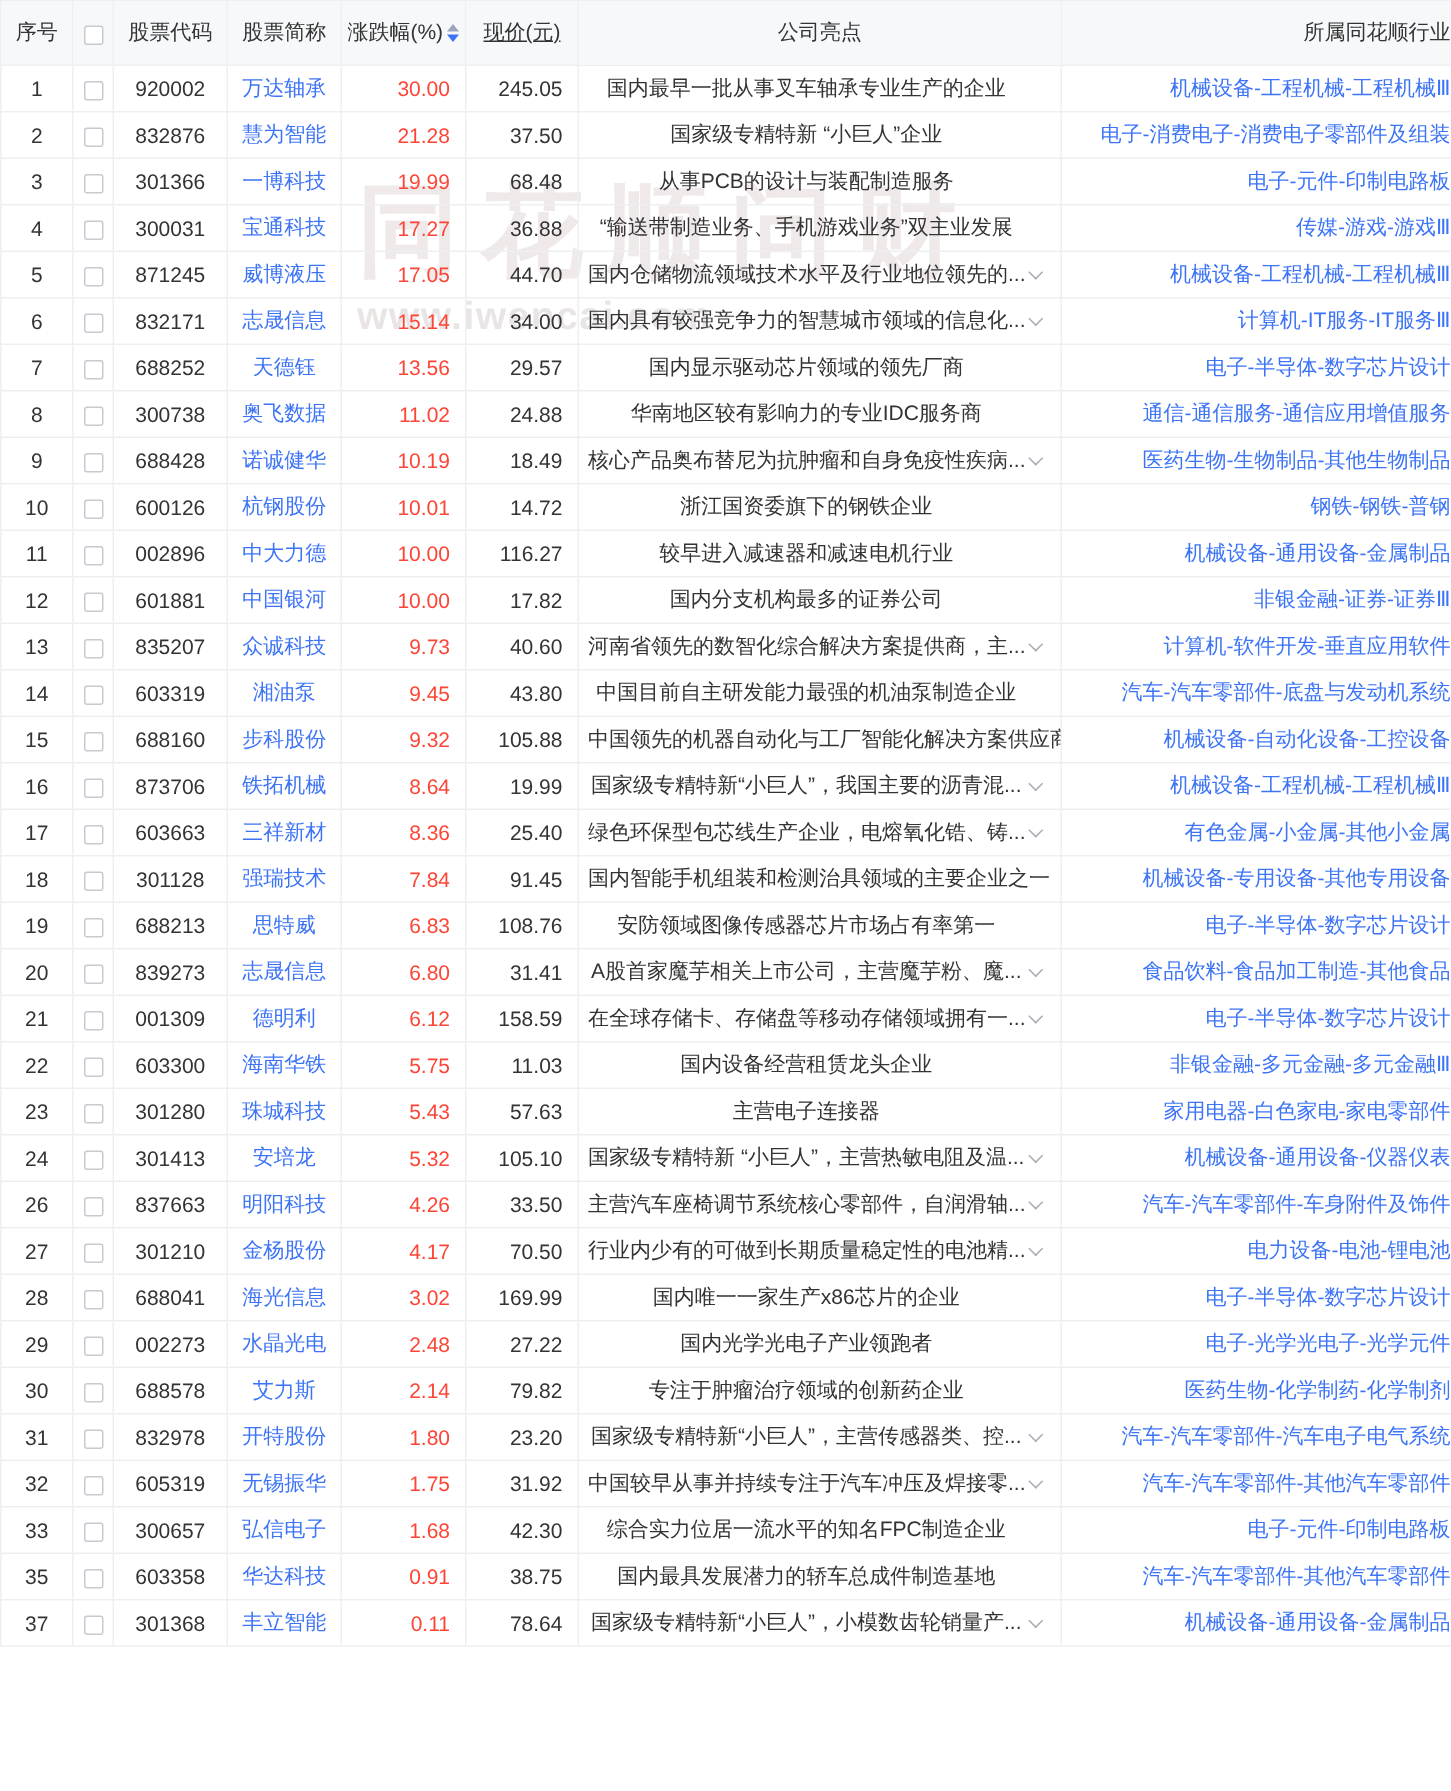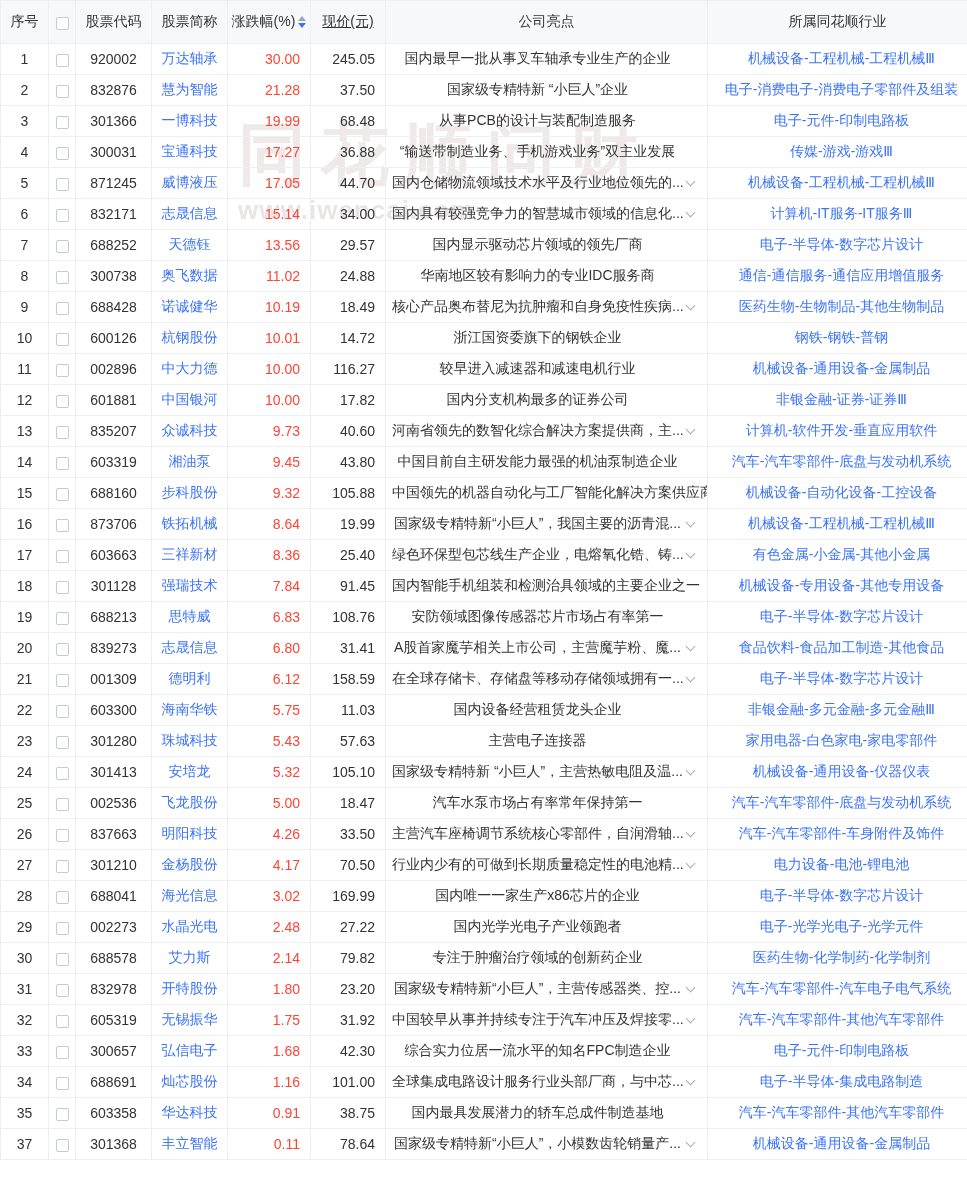--- a/index.html
+++ b/index.html
@@ -38,21 +38,21 @@
     background:var(--header-bg);
     color:var(--text-dark);
     height:43px;text-align:center;
   }
   tbody td{height:31px;color:var(--text-dark);background:transparent;text-align:center;}
   .c-change{color:var(--up-red);text-align:right;padding-right:10px;}
   th.c-change{color:var(--text-dark);text-align:center;padding-right:0;}
   .c-price{text-align:right;padding-right:10px;}
   th.c-price{text-align:center;padding-right:0;text-decoration:underline;}
   .c-name,.c-industry{color:var(--link-blue);cursor:pointer;}
-  .c-industry{text-align:center;padding-left:8px;}
+  .c-industry{text-align:right;padding-left:8px;}
   th.c-industry{padding-left:0;color:var(--text-dark);cursor:default;}
   .c-highlight{position:relative;text-align:center;padding:0 24px 0 6px;}
   th.c-highlight{padding:0;}
   .checkbox{
     display:inline-block;width:13px;height:13px;
     border:1px solid #c6cad1;border-radius:2px;background:#fff;
     vertical-align:middle;cursor:pointer;
   }
   .sort-icon{
     display:inline-flex;flex-direction:column;align-items:center;
@@ -362,30 +362,20 @@
       <td class="c-index">24</td>
       <td class="c-check"><span class="checkbox"></span></td>
       <td class="c-code">301413</td>
       <td class="c-name">安培龙</td>
       <td class="c-change">5.32</td>
       <td class="c-price">105.10</td>
       <td class="c-highlight"><span>国家级专精特新 “小巨人”，主营热敏电阻及温...</span><span class="chevron"></span></td>
       <td class="c-industry">机械设备-通用设备-仪器仪表</td>
     </tr>
 
-    <tr>
-      <td class="c-index">25</td>
-      <td class="c-check"><span class="checkbox"></span></td>
-      <td class="c-code">002536</td>
-      <td class="c-name">飞龙股份</td>
-      <td class="c-change">5.00</td>
-      <td class="c-price">18.47</td>
-      <td class="c-highlight"><span>汽车水泵市场占有率常年保持第一</span></td>
-      <td class="c-industry">汽车-汽车零部件-底盘与发动机系统</td>
-    </tr>
 
     <tr>
       <td class="c-index">26</td>
       <td class="c-check"><span class="checkbox"></span></td>
       <td class="c-code">837663</td>
       <td class="c-name">明阳科技</td>
       <td class="c-change">4.26</td>
       <td class="c-price">33.50</td>
       <td class="c-highlight"><span>主营汽车座椅调节系统核心零部件，自润滑轴...</span><span class="chevron"></span></td>
       <td class="c-industry">汽车-汽车零部件-车身附件及饰件</td>
@@ -461,30 +451,20 @@
       <td class="c-index">33</td>
       <td class="c-check"><span class="checkbox"></span></td>
       <td class="c-code">300657</td>
       <td class="c-name">弘信电子</td>
       <td class="c-change">1.68</td>
       <td class="c-price">42.30</td>
       <td class="c-highlight"><span>综合实力位居一流水平的知名FPC制造企业</span></td>
       <td class="c-industry">电子-元件-印制电路板</td>
     </tr>
 
-    <tr>
-      <td class="c-index">34</td>
-      <td class="c-check"><span class="checkbox"></span></td>
-      <td class="c-code">688691</td>
-      <td class="c-name">灿芯股份</td>
-      <td class="c-change">1.16</td>
-      <td class="c-price">101.00</td>
-      <td class="c-highlight"><span>全球集成电路设计服务行业头部厂商，与中芯...</span><span class="chevron"></span></td>
-      <td class="c-industry">电子-半导体-集成电路制造</td>
-    </tr>
 
     <tr>
       <td class="c-index">35</td>
       <td class="c-check"><span class="checkbox"></span></td>
       <td class="c-code">603358</td>
       <td class="c-name">华达科技</td>
       <td class="c-change">0.91</td>
       <td class="c-price">38.75</td>
       <td class="c-highlight"><span>国内最具发展潜力的轿车总成件制造基地</span></td>
       <td class="c-industry">汽车-汽车零部件-其他汽车零部件</td>

